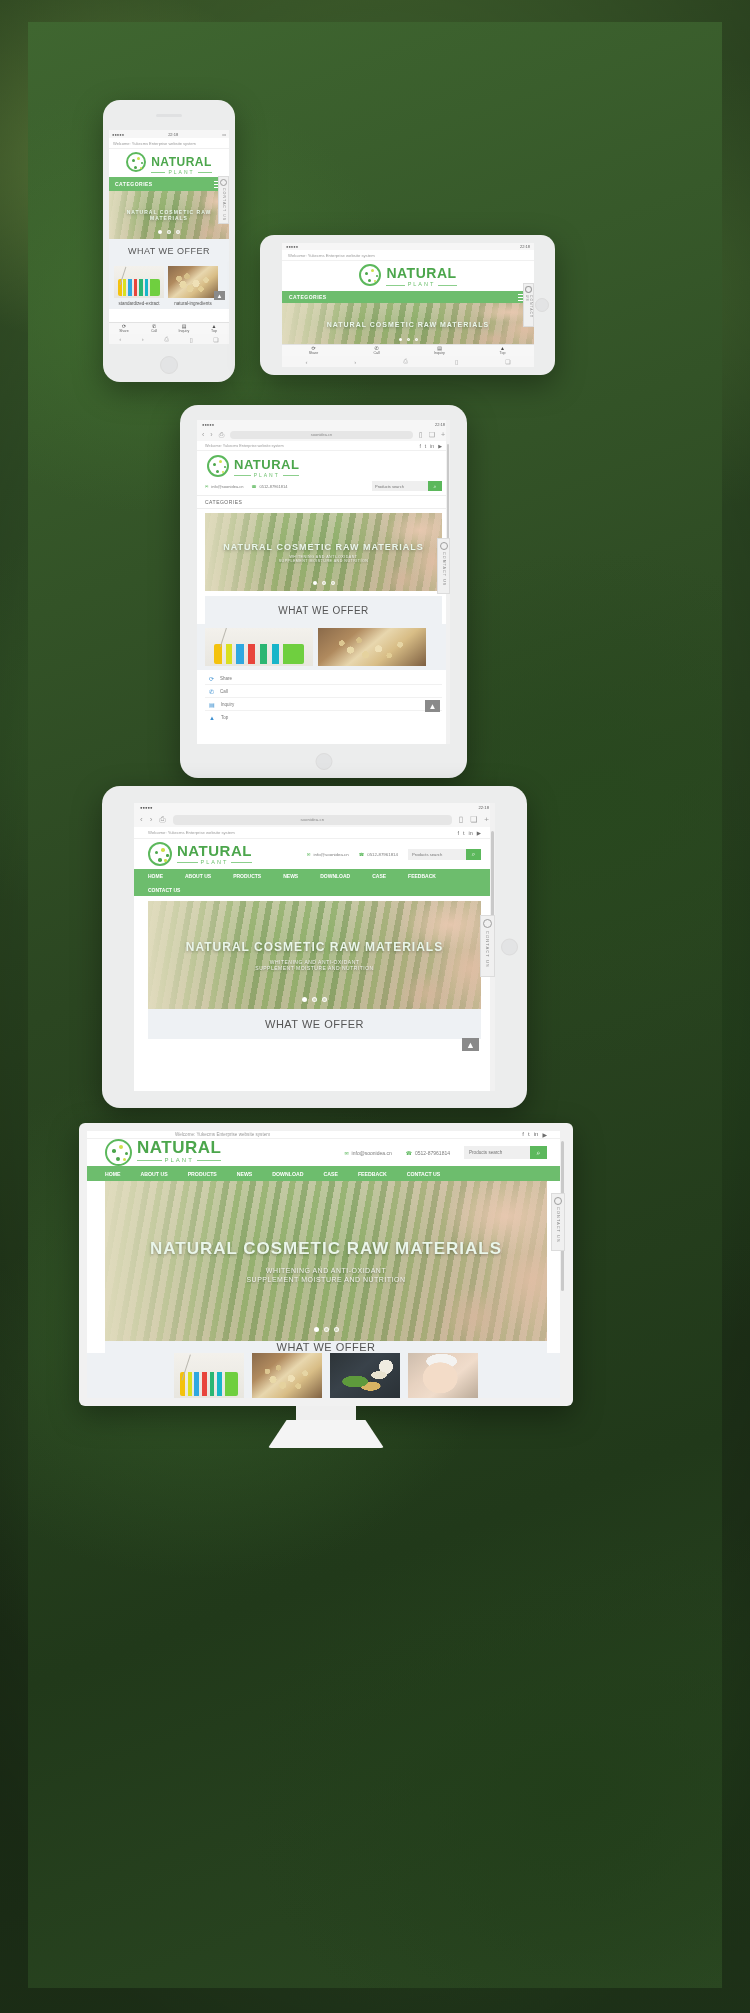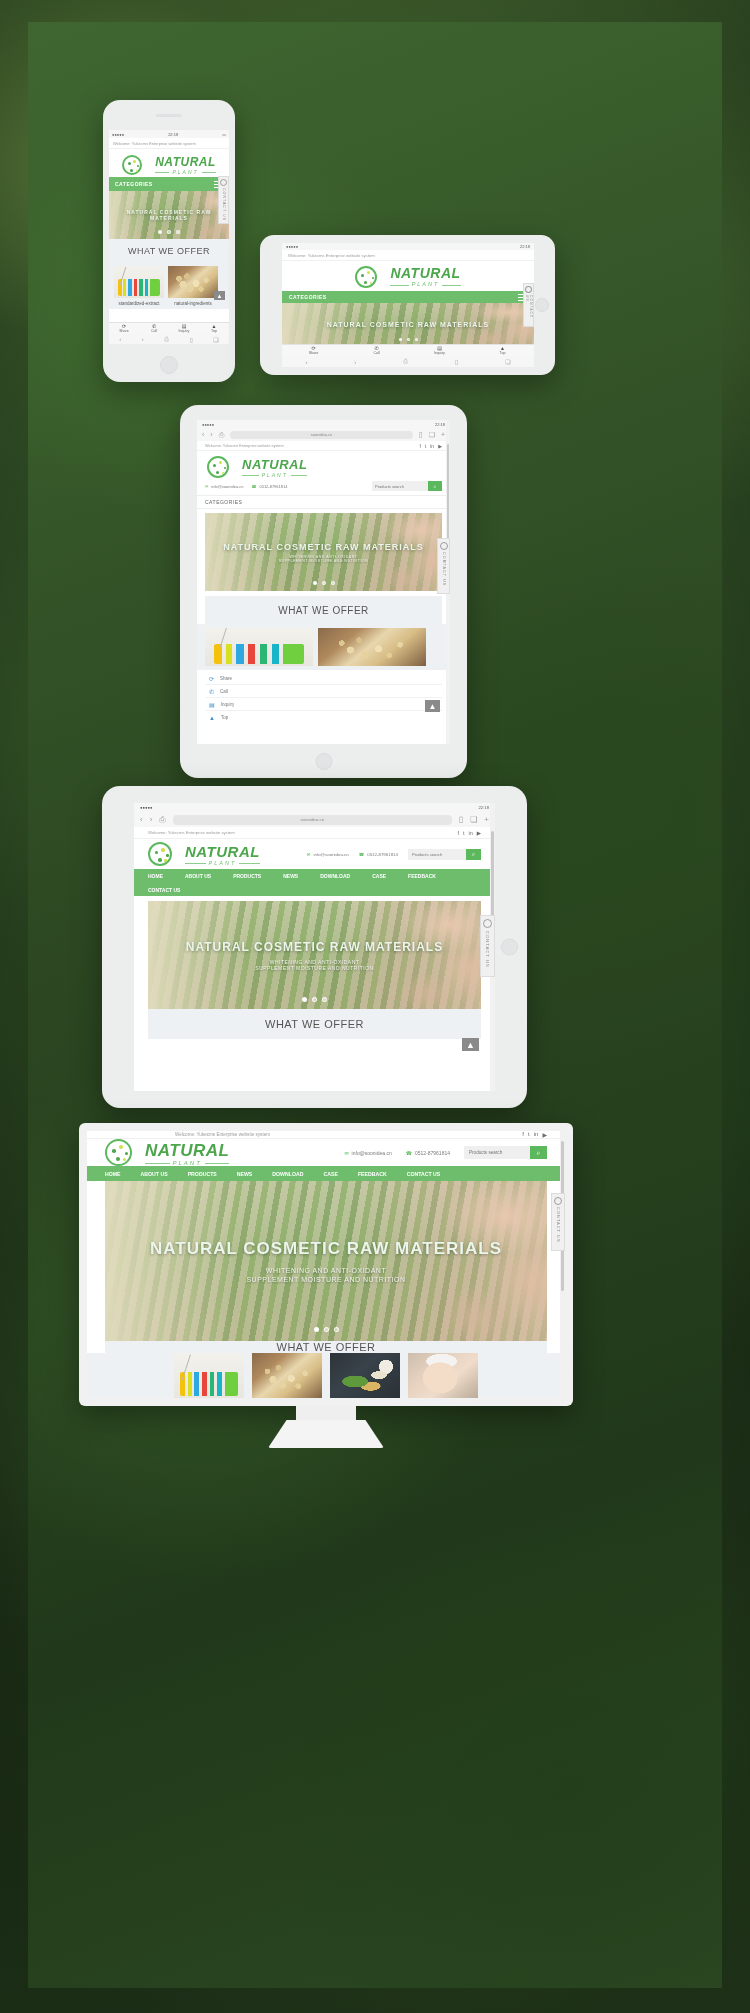--- a/index.html
+++ b/index.html
@@ -45,21 +45,21 @@
   
   .device { position: absolute; background: #eceded; box-shadow: 0 10px 30px rgba(0,0,0,.35); }
   .screen { position: absolute; background: #fff; overflow: hidden; }
 
   
   .site { position: absolute; inset: 0; background: #fff; display: flex; flex-direction: column; }
   .topbar { background: #fff; color: #9b9b9b; display: flex; align-items: center; justify-content: space-between; border-bottom: 1px solid #f0f0f0; }
   .welcome { white-space: nowrap; overflow: hidden; }
   .socials { display: flex; gap: 4px; color: #6d6d6d; }
   .logo-row { display: flex; align-items: center; background: #fff; }
-  .logo { display: flex; align-items: flex-end; gap: 13px; font-style: italic; }
+  .logo { display: flex; align-items: flex-start; gap: 5px; }
   .logo-mark { border: 2px solid #5cb85c; border-radius: 50%; position: relative; background: #fff; flex: none; }
   .logo-mark i { position: absolute; border-radius: 50%; display: block; }
   .logo-text .lt1 { color: #4ca64c; font-weight: bold; letter-spacing: .5px; line-height: 1; }
   .logo-text .lt2 { color: #6cbf6c; letter-spacing: 2px; line-height: 1; display: flex; align-items: center; gap: 3px; justify-content: center; }
   .logo-text .lt2::before, .logo-text .lt2::after { content: ""; height: 1px; background: #8ccf8c; flex: 1; }
   .contact-bits { display: flex; align-items: center; gap: 10px; color: #7b7b7b; }
   .contact-bit { display: flex; align-items: center; gap: 3px; white-space: nowrap; }
   .searchbox { display: flex; align-items: center; }
   .searchbox input { border: 0; background: #efefef; color: #b3b3b3; outline: none; font-family: inherit; }
   .searchbtn { background: #5cb85c; color: #fff; display: flex; align-items: center; justify-content: center; }

